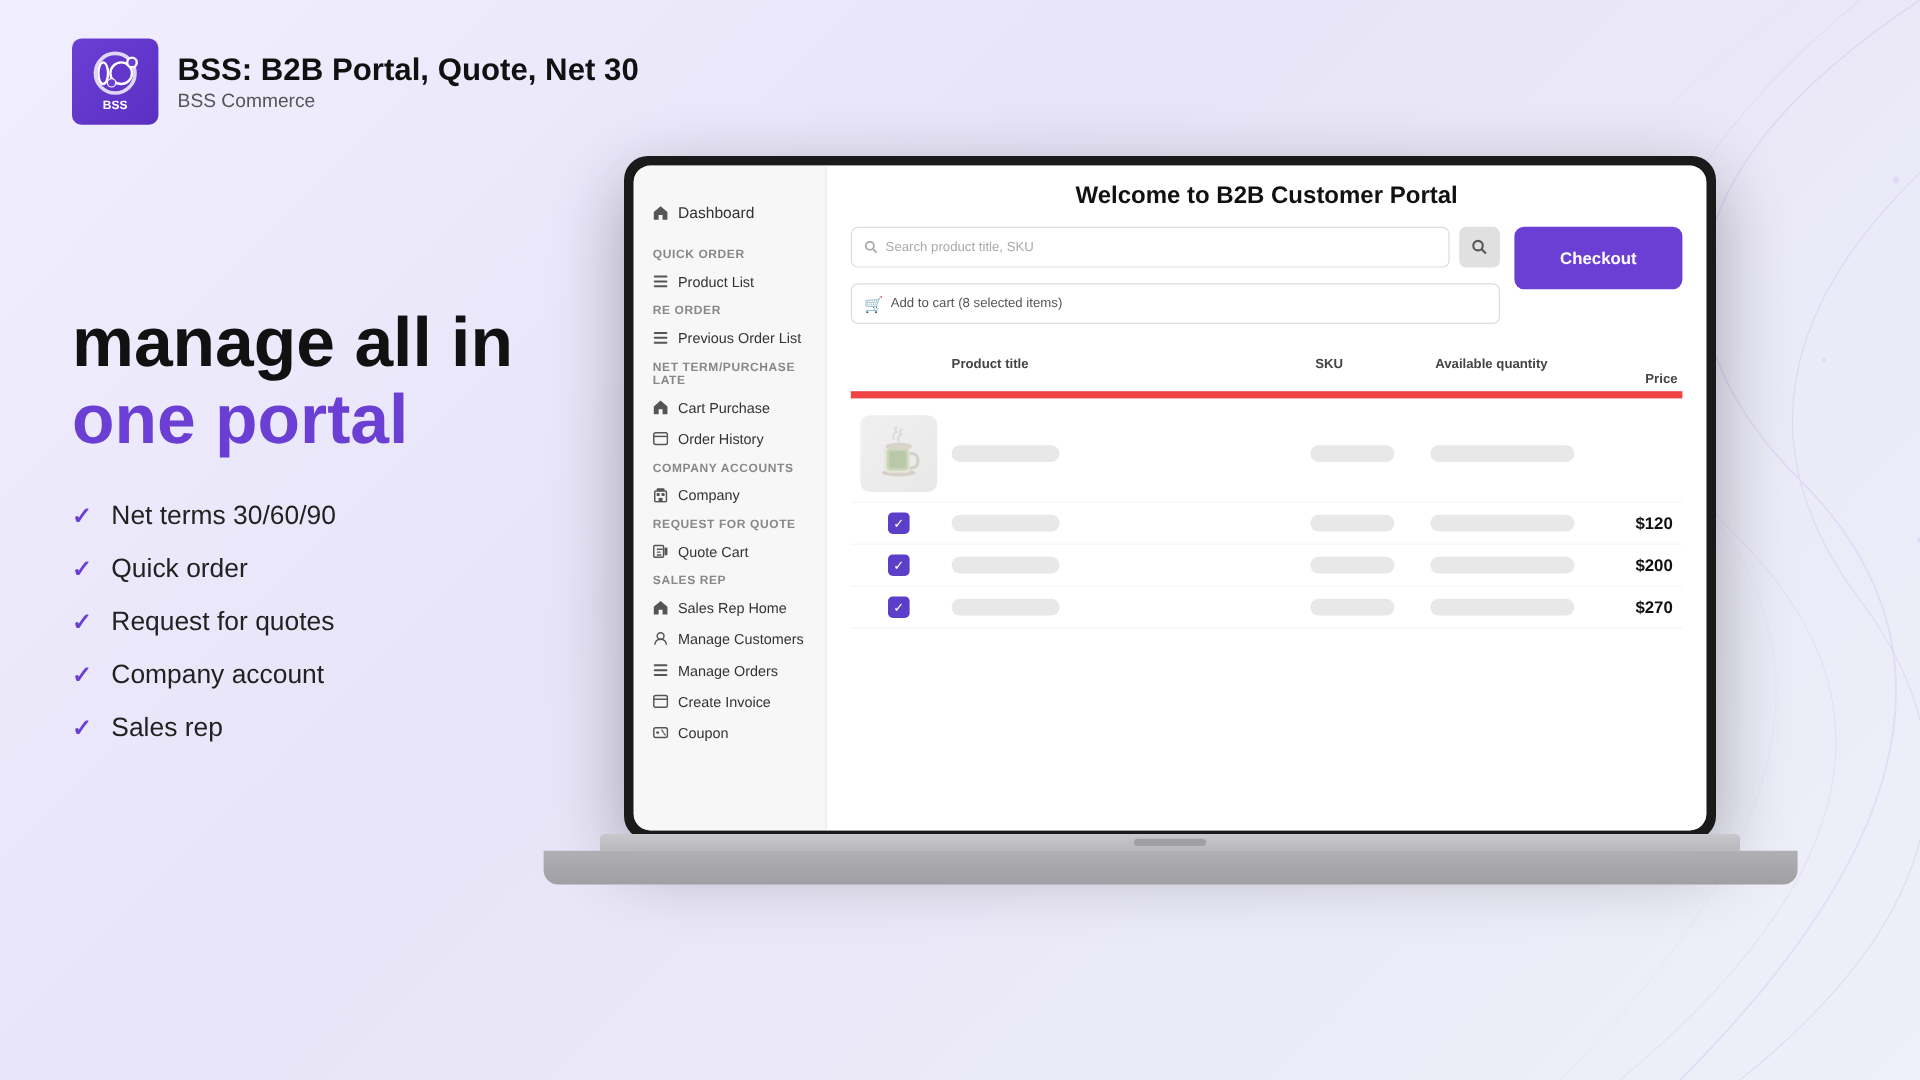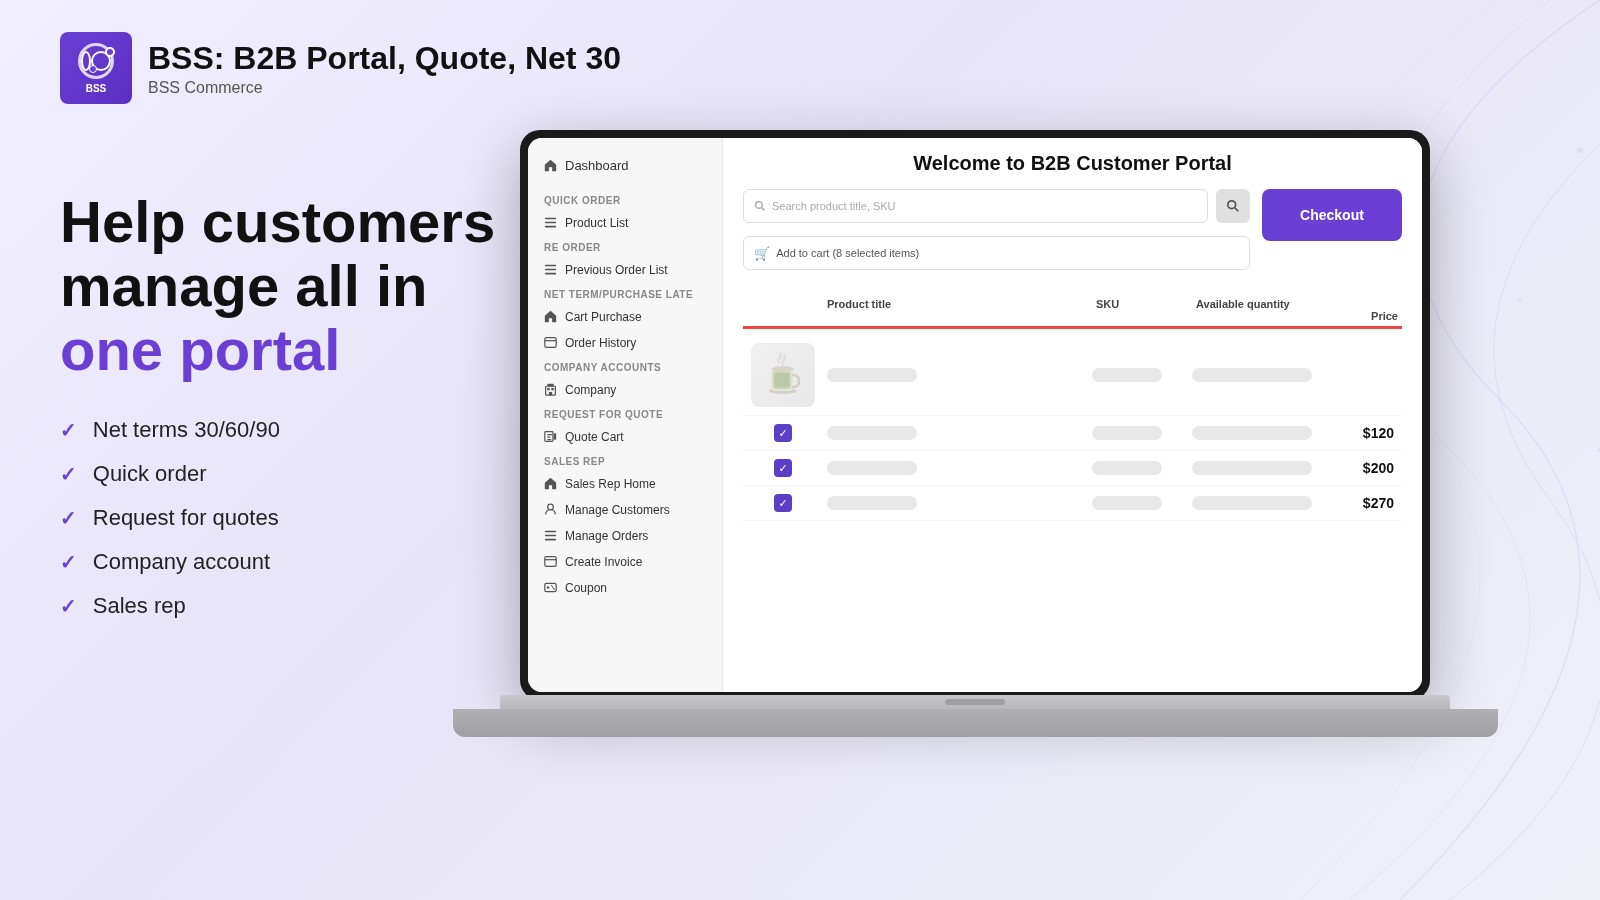--- a/index.html
+++ b/index.html
@@ -60,21 +60,21 @@
 
     .logo-icon::before {
       content: '';
       width: 16px;
       height: 16px;
       border: 2px solid white;
       border-radius: 50%;
     }
 
     .header-text h1 {
-      font-size: 32px;
+      font-size: 26px;
       font-weight: 700;
       color: #111;
     }
 
     .header-text p {
       font-size: 16px;
       color: #555;
       margin-top: 2px;
     }
 
@@ -144,24 +144,24 @@
       width: 100%;
       height: 100%;
       background: #fff;
       border-radius: 14px;
       overflow: hidden;
       display: flex;
     }
 
     
     .sidebar {
-      width: 195px;
+      width: 161px;
       background: #f7f7f8;
       border-right: 1px solid #e8e8ea;
-      padding: 12px 0;
+      padding: 24px 0;
       flex-shrink: 0;
       overflow-y: auto;
     }
 
     .sidebar-dashboard {
       display: flex;
       align-items: center;
       gap: 8px;
       padding: 8px 16px;
       font-size: 13px;
@@ -297,21 +297,21 @@
 
     
     .product-table {
       width: 100%;
     }
 
     .table-header {
       display: grid;
       grid-template-columns: 80px 1fr 100px 140px 70px;
       padding: 4px 0;
-      border-bottom: 3px solid #ef4444;
+      border-bottom: 6px solid #ef4444;
       margin-bottom: 6px;
     }
 
     .table-header-cell {
       font-size: 11px;
       font-weight: 600;
       color: #444;
       padding: 0 4px;
     }
 
@@ -450,21 +450,21 @@
     <span style="font-size:10px;font-weight:800;margin-top:2px;">BSS</span>
   </div>
   <div class="header-text">
     <h1>BSS: B2B Portal, Quote, Net 30</h1>
     <p>BSS Commerce</p>
   </div>
 </div>
 
 <div class="left-content">
   <div class="main-heading">
-    <span>Help customers</span><br>
+    <br>
     <span>manage all in</span><br>
     <span class="purple">one portal</span>
   </div>
 
   <div class="feature-list">
     <div class="feature-item">
       <span class="check-icon">✓</span>
       <span>Net terms 30/60/90</span>
     </div>
     <div class="feature-item">

